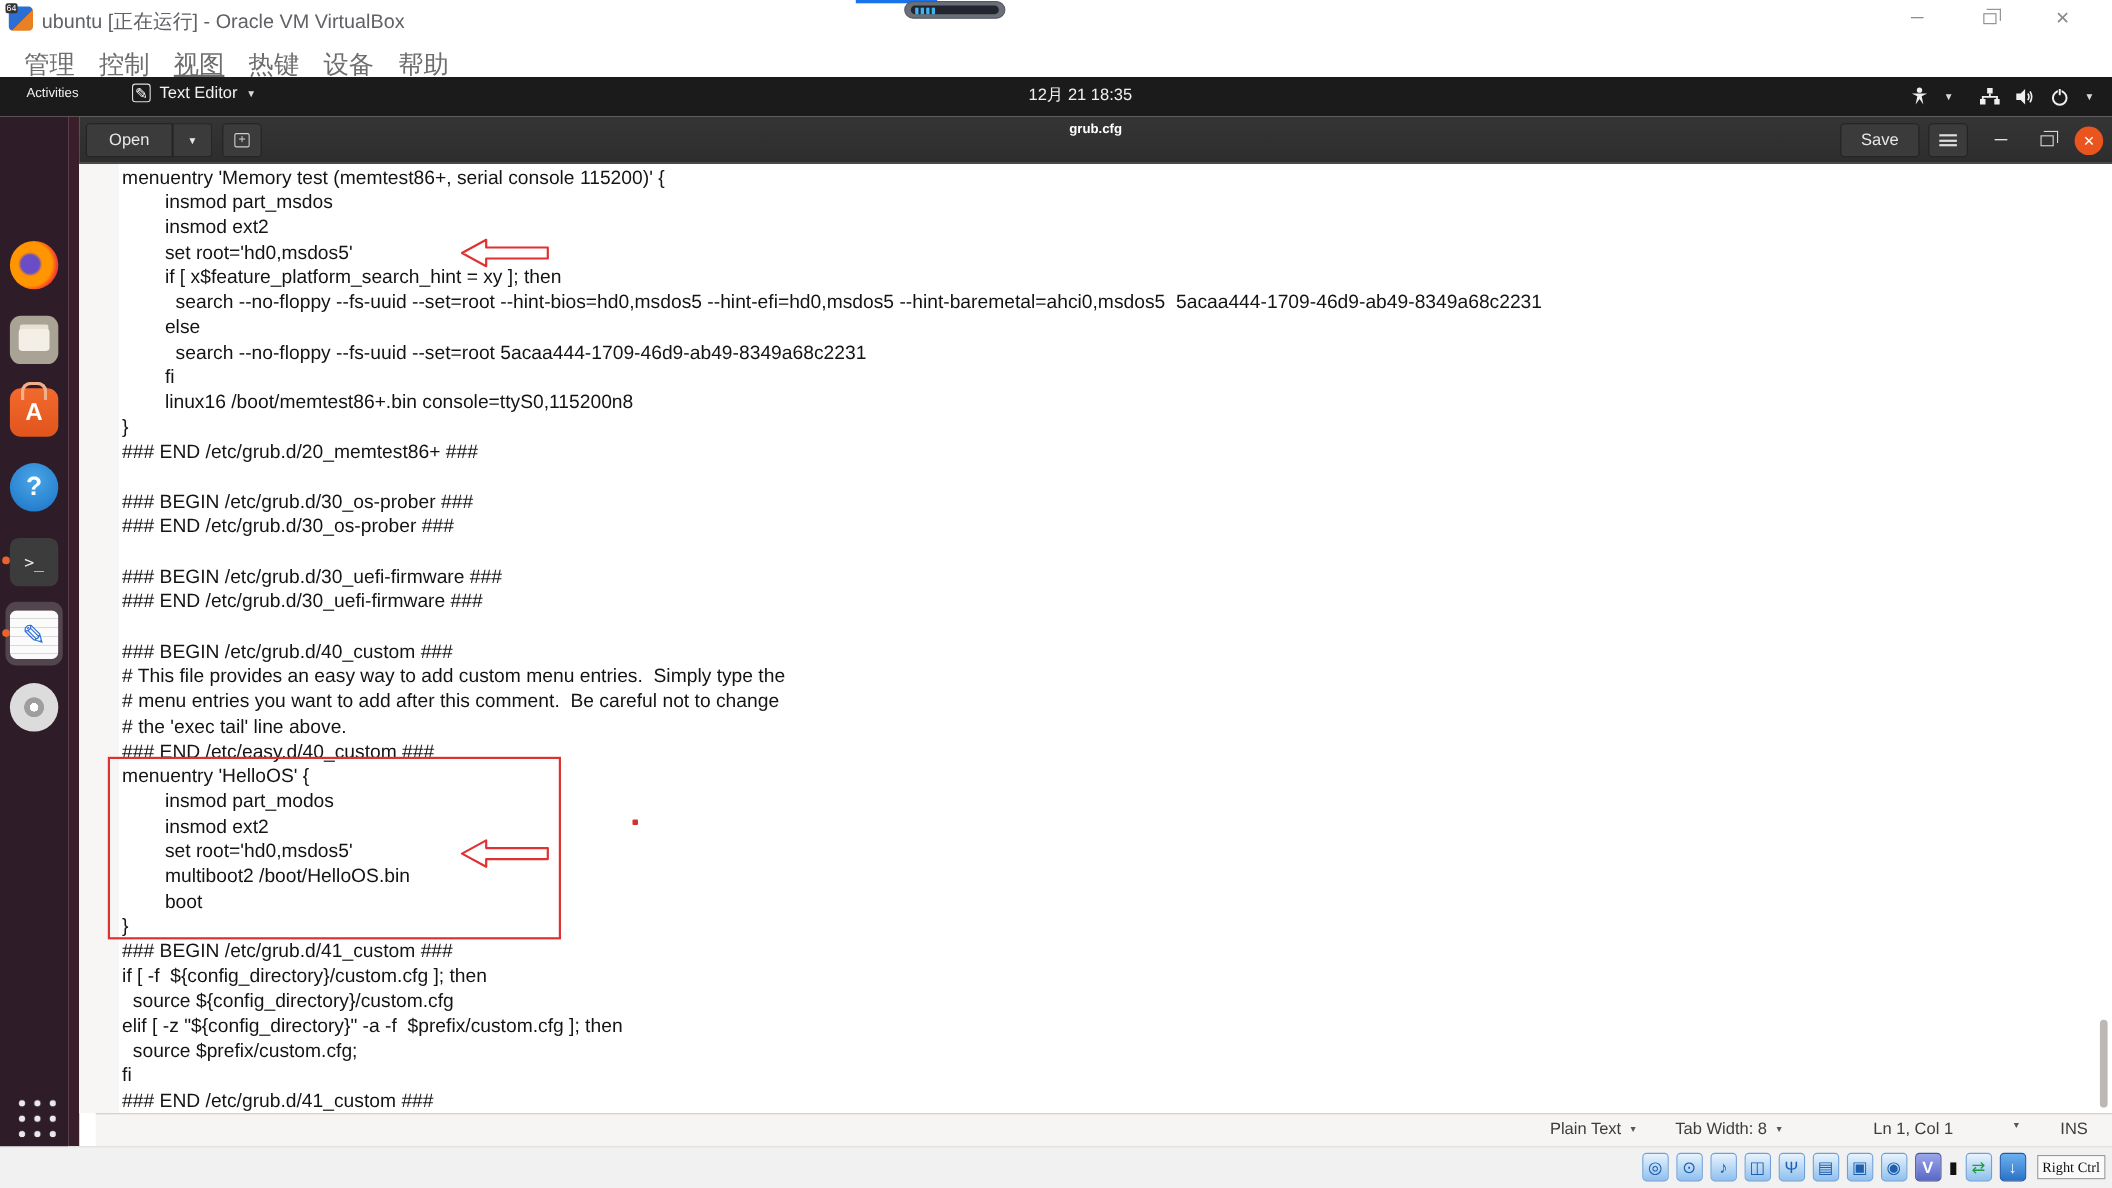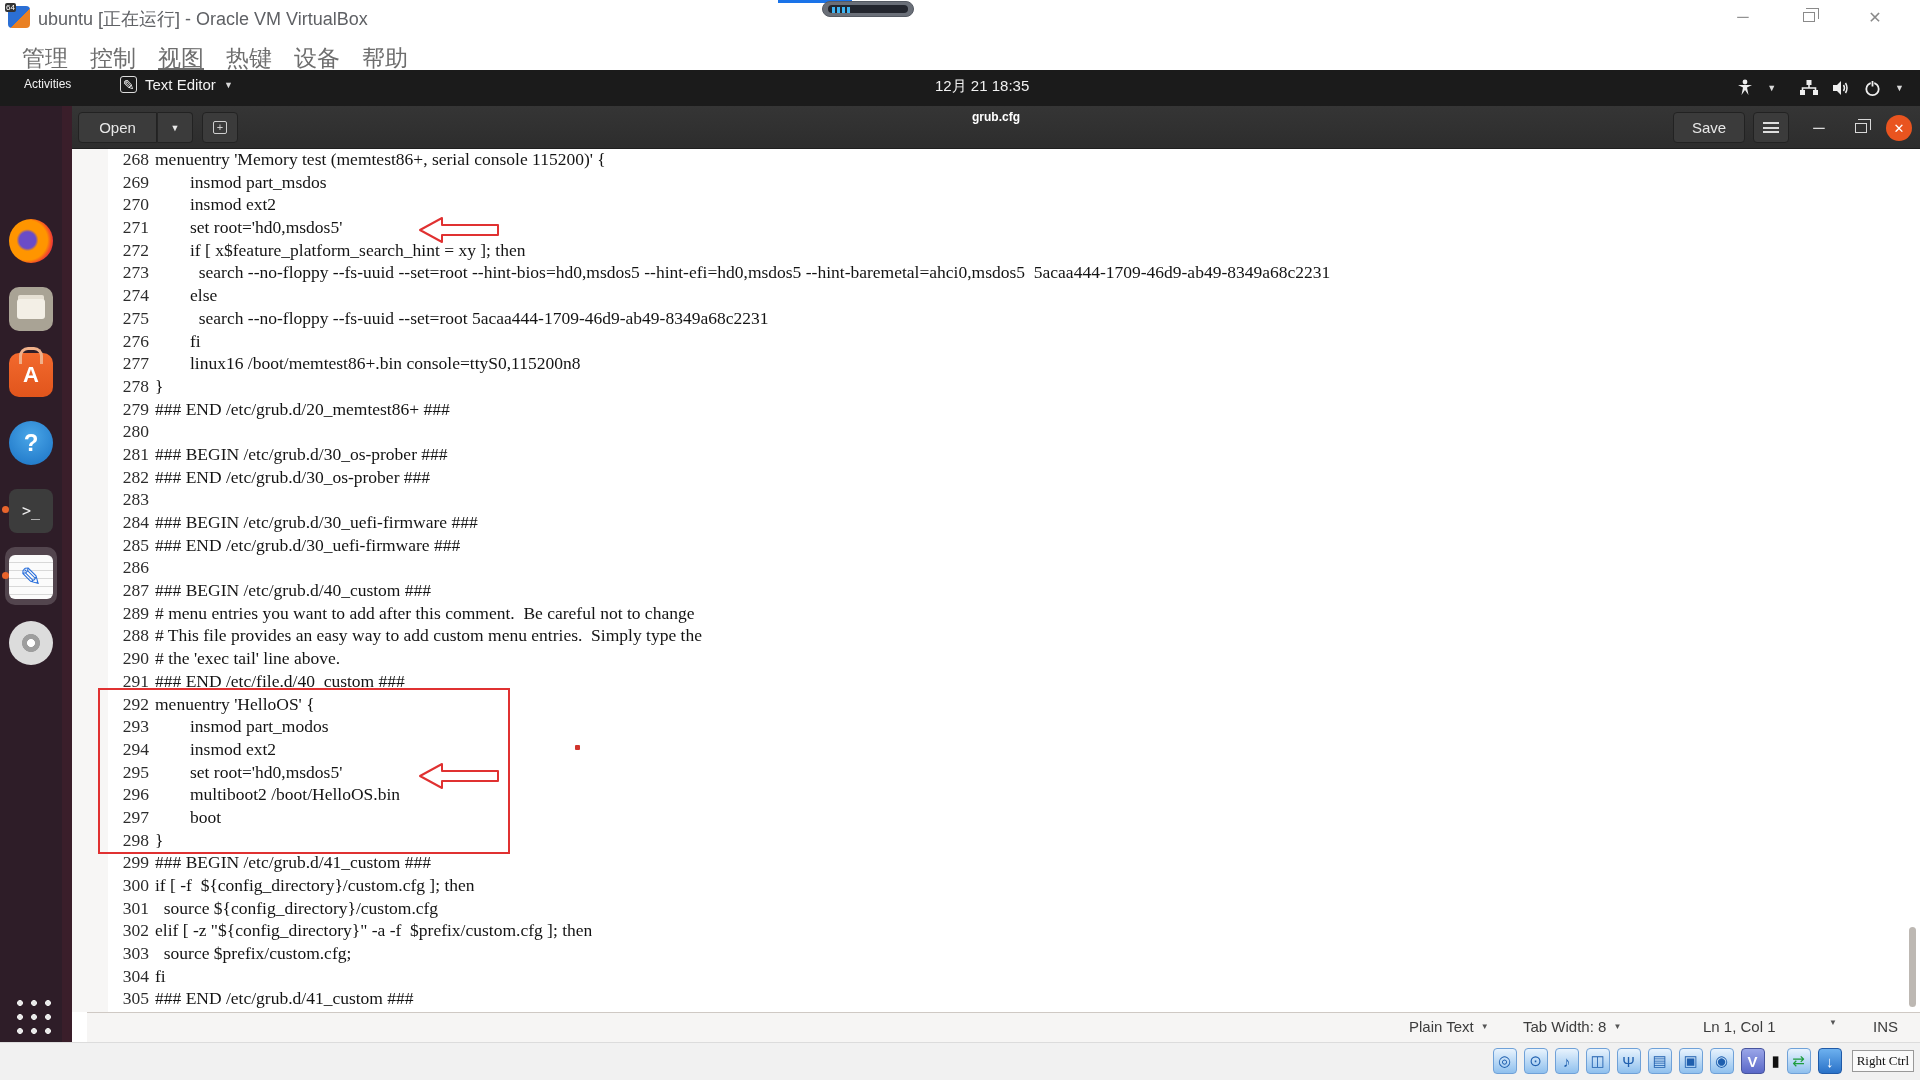--- a/index.html
+++ b/index.html
@@ -59,22 +59,22 @@
   .hamburger::after { content:""; position:absolute; left:0; top:2.5px; width:16px; height:2px; background:#ddd; }
   .g-ctl { position:absolute; top:8px; width:30px; height:28px; display:flex; align-items:center; justify-content:center; color:#e8e8e8; }
   #g-min { left:1732px; } #g-max { left:1774px; } #g-close { left:1812px; }
   #g-max .restore-glyph, #g-max .restore-glyph::before { border-color:#d8d8d8; }
   #g-close .circle { width:26px; height:26px; border-radius:50%; background:#e9541f; color:#fff;
     font-size:13px; display:flex; align-items:center; justify-content:center; }
 
   
   #textarea { position:absolute; left:72px; top:149px; width:1848px; height:863px; background:#fff; overflow:hidden; }
   #gutter-bg { position:absolute; left:0; top:0; width:36px; height:863px; background:#f7f6f5; }
-  .code-row { display:flex; height:22.7px; align-items:flex-start;
-    font-family:Liberation Serif, serif; font-size:17.5px;padding-left:44px; }
+  .code-row { display:flex; height:22.7px; align-items:flex-end;
+    font-family:Liberation Sans, sans-serif; font-size:17.5px; }
   .ln { width:33px; text-align:right; color:#2c2c2c; flex:none; }
   .lt { margin-left:6px; white-space:pre; tab-size:8; color:#141414; }
   #scroll-thumb { position:absolute; right:4px; top:778px; width:7px; height:80px; background:#bdb8b3; border-radius:4px; }
 
   
   .annot { position:absolute; pointer-events:none; }
   #annot-rect { left:98px; top:688px; width:412px; height:166px; border:2px solid #e03131; }
   #annot-dot { left:575px; top:745px; width:5px; height:5px; background:#d0342c; border-radius:1px; }
 
   
@@ -294,34 +294,34 @@
       </div>
       <div class="code-row">
         <span class="ln">286</span>
         <span class="lt"></span>
       </div>
       <div class="code-row">
         <span class="ln">287</span>
         <span class="lt">### BEGIN /etc/grub.d/40_custom ###</span>
       </div>
       <div class="code-row">
+        <span class="ln">288</span>
+        <span class="lt"># This file provides an easy way to add custom menu entries.  Simply type the</span>
+      </div>
+      <div class="code-row">
         <span class="ln">289</span>
         <span class="lt"># menu entries you want to add after this comment.  Be careful not to change</span>
       </div>
       <div class="code-row">
-        <span class="ln">288</span>
-        <span class="lt"># This file provides an easy way to add custom menu entries.  Simply type the</span>
-      </div>
-      <div class="code-row">
         <span class="ln">290</span>
         <span class="lt"># the 'exec tail' line above.</span>
       </div>
       <div class="code-row">
         <span class="ln">291</span>
-        <span class="lt">### END /etc/file.d/40_custom ###</span>
+        <span class="lt">### END /etc/easy.d/40_custom ###</span>
       </div>
       <div class="code-row">
         <span class="ln">292</span>
         <span class="lt">menuentry 'HelloOS' {</span>
       </div>
       <div class="code-row">
         <span class="ln">293</span>
         <span class="lt">	insmod part_modos</span>
       </div>
       <div class="code-row">

